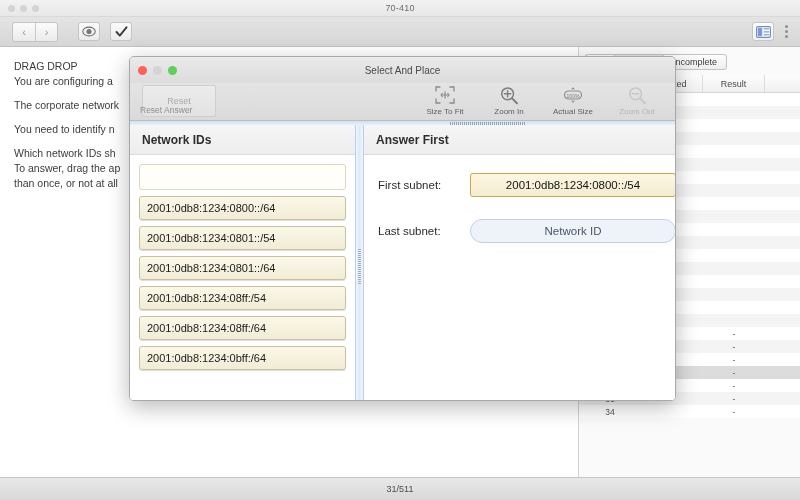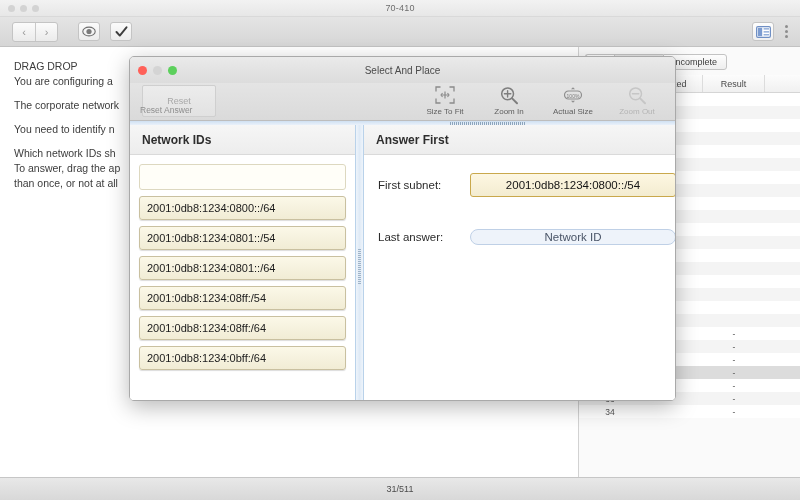--- a/index.html
+++ b/index.html
@@ -211,31 +211,31 @@
   
   .pane-right {
     position: absolute; left: 233px; top: 4px; width: 314px; height: 277px;
     background: #ffffff; border-left: 1px solid #b9d2ea;
   }
   .h-grip {
     position: absolute; left: 86px; top: -3px; width: 75px; height: 3px;
     background: repeating-linear-gradient(to right,#8ca5bd 0 1px, transparent 1px 2px);
   }
   .answer-rows { padding: 18px 0 0 14px; }
-  .ans-row { display: flex; align-items: center; margin-bottom: 32px; }
+  .ans-row { display: flex; align-items: center; margin-bottom: 22px; }
   .ans-label { width: 92px; font-size: 11.5px; color: #2b2b2b; }
   .ans-filled {
     width: 206px; height: 24px;
     border: 1px solid #c9a84c; border-radius: 3px;
     background: linear-gradient(to bottom,#fdf7e2,#f3ecd0);
     display: flex; align-items: center; justify-content: center;
     font-size: 11.5px; color: #141414;
   }
   .ans-empty {
-    width: 206px; height: 16px;
+    width: 206px; height: 24px;
     border: 1px solid #bfd0e6; border-radius: 12px;
     background: #eef3fa;
     display: flex; align-items: center; justify-content: center;
     font-size: 11.5px; color: #4a5568;
   }
 </style>
 </head>
 <body>
 
 <div id="app">
@@ -560,21 +560,21 @@
 
       <div class="pane-right">
         <div class="h-grip"></div>
         <div class="pane-head">Answer First</div>
         <div class="answer-rows">
           <div class="ans-row">
             <div class="ans-label">First subnet:</div>
             <div class="ans-filled">2001:0db8:1234:0800::/54</div>
           </div>
           <div class="ans-row">
-            <div class="ans-label">Last answer:</div>
+            <div class="ans-label">Last subnet:</div>
             <div class="ans-empty">Network ID</div>
           </div>
         </div>
       </div>
     </div>
   </div>
 
 </div>
 
 </body></html>

